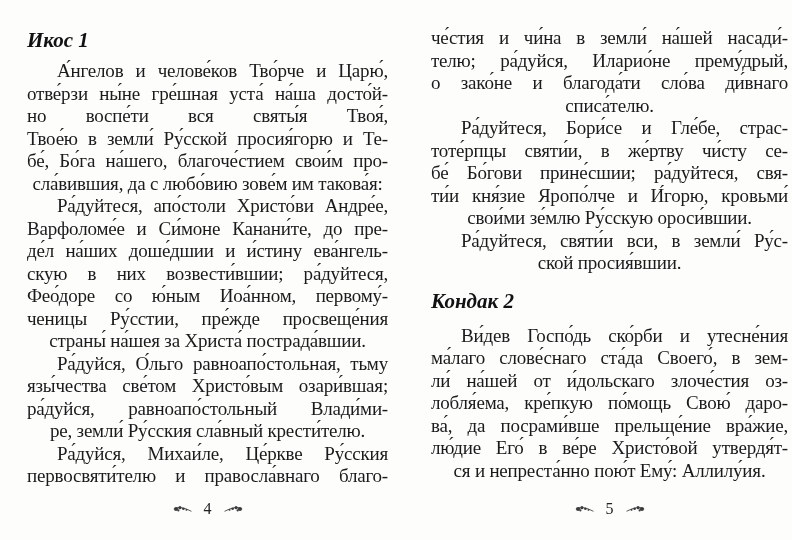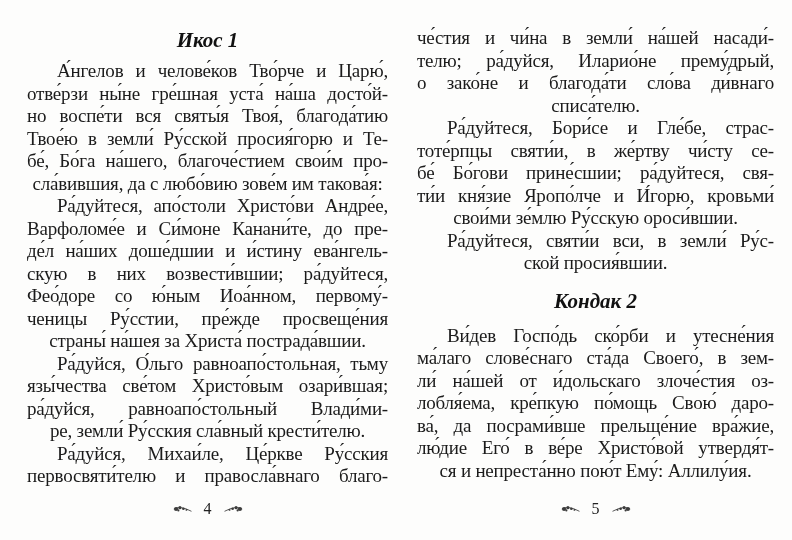--- a/index.html
+++ b/index.html
@@ -15,30 +15,30 @@
     overflow: hidden;
     font-family: "Liberation Serif", "DejaVu Serif", serif;
     color: #1b1b1b;
   }
   .page {
     position: absolute;
     top: 0;
     height: 540px;
   }
   .page.p0 { left: 27px;  width: 361px; }
-  .page.p1 { left: 417px; width: 357px; }
+  .page.p1 { left: 431px; width: 357px; }
 
   .page-body { padding-top: 27px; }
 
   .block-heading {
     font-size: 21px;
     line-height: 26px;
     font-weight: bold;
     font-style: italic;
-    text-align: center;
+    text-align: left;
     margin: 13px 0 11px 0;
     color: #111;
   }
   .page-body > .block-heading:first-child { margin-top: 0; margin-bottom: 7px; }
 
   .para { margin: 0; }
 
   .line {
     font-size: 19px;
     line-height: 22.5px;
@@ -92,21 +92,20 @@
             <span>уста́</span>
             <span>на́ша</span>
             <span>досто́й-</span>
           </div>
           <div class="line">
             <span>но</span>
             <span>воспе́ти</span>
             <span>вся</span>
             <span>святы́я</span>
             <span>Твоя́,</span>
-            <span>благода́тию</span>
           </div>
           <div class="line">
             <span>Твое́ю</span>
             <span>в</span>
             <span>земли́</span>
             <span>Ру́сской</span>
             <span>просия́горю</span>
             <span>и</span>
             <span>Те-</span>
           </div>

